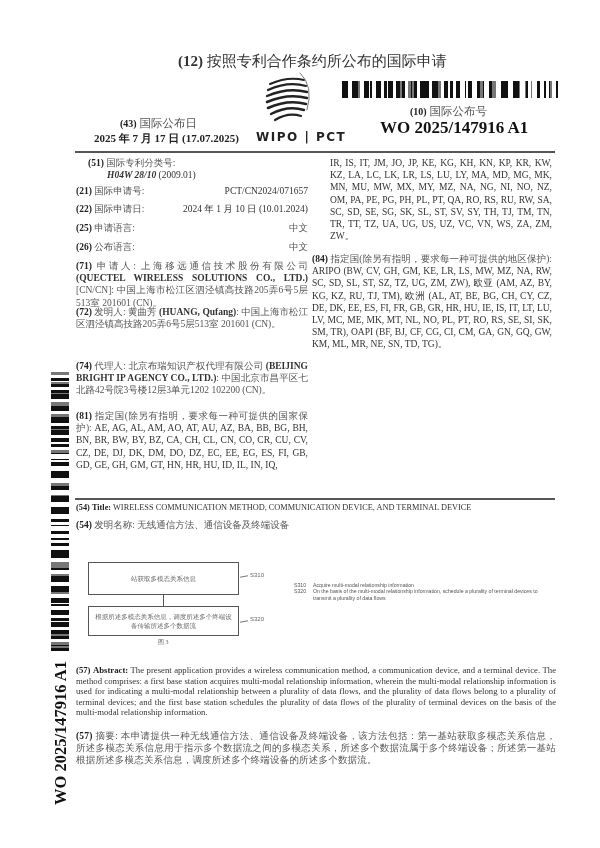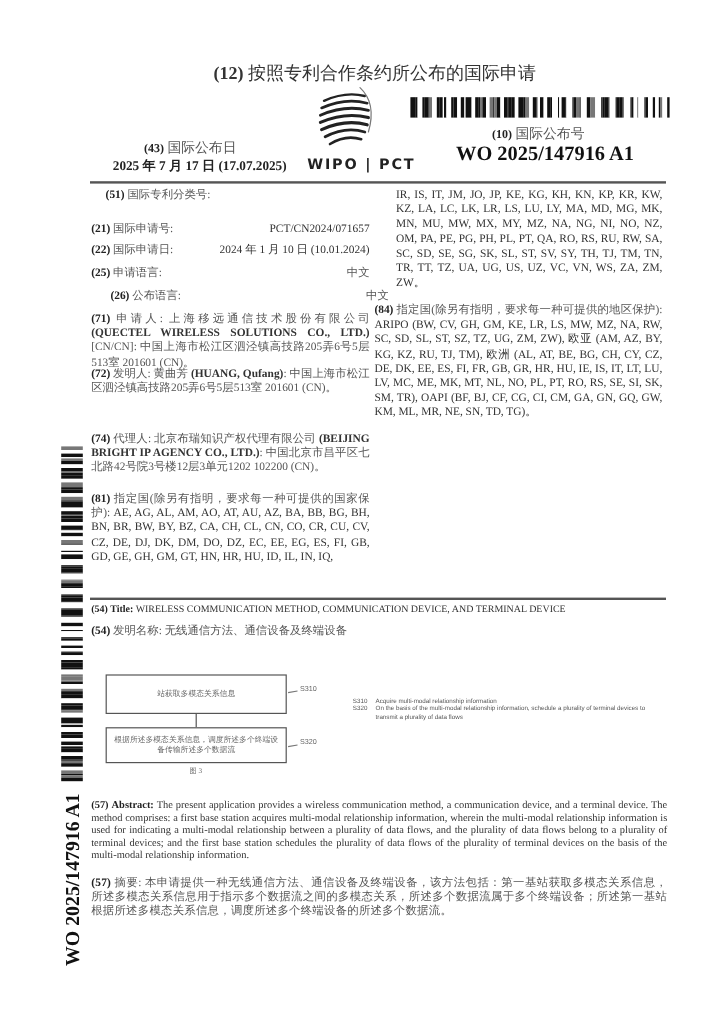--- a/index.html
+++ b/index.html
@@ -32,21 +32,21 @@
 
   
   .field { font-size:9.5px; line-height:12.2px; color:#333; }
   .field .num { font-weight:bold; color:#222; }
   .field .lbl { color:#555; }
   .row2 { display:flex; justify-content:space-between; width:232px; }
   #f51 { left:76px; top:157px; width:232px;margin-left:12px; }
   #f21 { left:76px; top:185px; }
   #f22 { left:76px; top:203px; }
   #f25 { left:76px; top:222px;gap:32px; }
-  #f26 { left:92px; top:241px;align-items:flex-end; }
+  #f26 { left:76px; top:241px;align-items:flex-end; }
   .just { text-align:justify; }
   #f71 { left:76px; top:260px; width:232px; }
   #f72 { left:76px; top:306px; width:232px; }
   #f74 { left:76px; top:360px; width:232px; }
   #f81 { left:76px; top:410px; width:232px; }
   .indent { padding-left:19px; }
 
   
   #r-cont { left:330px; top:157px; width:222px; }
   #f84 { left:312px; top:253px; width:240px; }
@@ -229,20 +229,21 @@
 
 <div id="pubno-label" class="abs">
   <span class="num">(10)</span> <span>国际公布号</span>
 </div>
 <div id="pubno" class="abs">WO 2025/147916 A1</div>
 
 <div id="rule1" class="abs rule-thick"></div>
 
 <div id="f51" class="abs field">
   <div><span class="num">(51)</span> <span class="lbl">国际专利分类号:</span></div>
+  <div class="indent"><i class="b">H04W 28/10</i><span> (2009.01)</span></div>
 </div>
 
 <div id="f21" class="abs field row2">
   <span><span class="num">(21)</span> <span class="lbl">国际申请号:</span></span>
   <span>PCT/CN2024/071657</span>
 </div>
 <div id="f22" class="abs field row2">
   <span><span class="num">(22)</span> <span class="lbl">国际申请日:</span></span>
   <span>2024 年 1 月 10 日 (10.01.2024)</span>
 </div>

